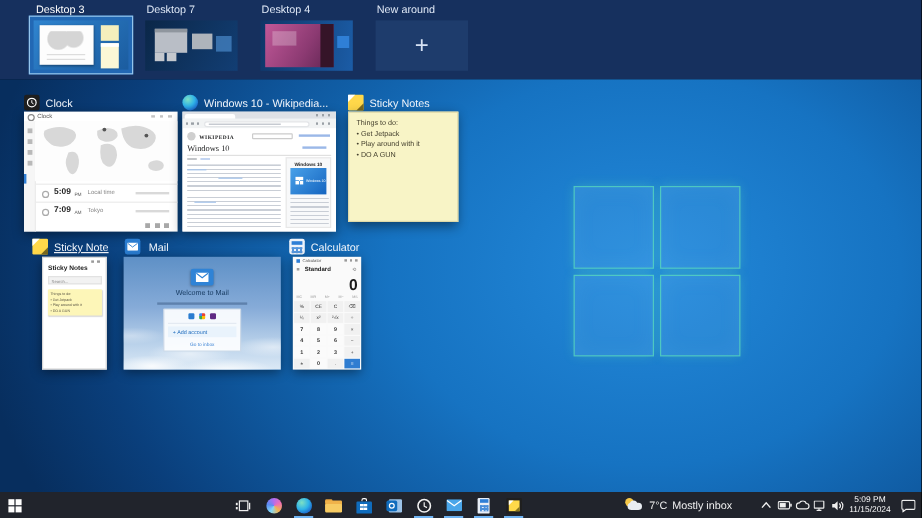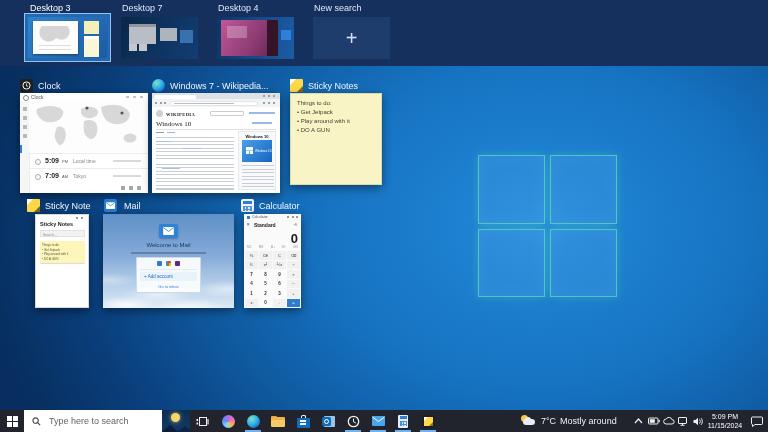--- a/index.html
+++ b/index.html
@@ -47,21 +47,21 @@
       <div class="pane"></div>
       <div class="pane"></div>
       <div class="pane"></div>
     </div>
   </div>
 
   <div class="topbar">
     <div class="dlabel" style="left:30px;color:#ffffff;">Desktop 3</div>
     <div class="dlabel" style="left:122px;">Desktop 7</div>
     <div class="dlabel" style="left:218px;">Desktop 4</div>
-    <div class="dlabel" style="left:314px;">New search</div>
+    <div class="dlabel" style="left:314px;">New around</div>
 
     <div class="abs" style="left:24px;top:13px;width:87px;height:49px;background:#2268b4;border:1px solid #93c4ec;box-sizing:border-box;padding:3px;">
       <div style="position:relative;width:79px;height:41px;background:linear-gradient(135deg,#2f84cf,#1b5c9f);overflow:hidden;">
         <div class="abs" style="left:5px;top:4px;width:45px;height:33px;background:#fdfdfd;box-shadow:0 1px 2px rgba(0,0,0,.4);">
           <div class="abs" style="left:6px;top:5px;width:32px;height:16px;background:radial-gradient(circle at 30% 40%,#d5d5d5 0 35%,transparent 40%),radial-gradient(circle at 70% 35%,#d5d5d5 0 30%,transparent 36%);"></div>
           <div class="abs" style="left:6px;top:24px;width:32px;height:1px;background:#ddd;"></div>
           <div class="abs" style="left:6px;top:28px;width:32px;height:1px;background:#ddd;"></div>
         </div>
         <div class="abs" style="left:56px;top:4px;width:15px;height:13px;background:#f5efbc;"></div>
         <div class="abs" style="left:56px;top:19px;width:15px;height:18px;background:#fbf7d6;border-top:3px solid #ffffff;"></div>
@@ -141,21 +141,21 @@
         <div class="abs" style="left:33px;top:5px;font-size:4px;color:#555;">AM</div>
         <div class="abs" style="left:44px;top:4px;font-size:5px;color:#888;">Tokyo</div>
         <div class="abs" style="left:84px;top:6px;width:28px;height:2px;background:#d9d9d9;"></div>
       </div>
       <div class="abs" style="right:5px;bottom:3px;width:22px;height:4px;background:repeating-linear-gradient(90deg,#a8a8a8 0 4px,transparent 4px 8px);"></div>
     </div>
   </div>
 
   <div class="abs" style="left:152px;top:79px;width:128px;height:114px;">
     <div class="abs" style="left:0;top:0;width:13px;height:13px;border-radius:50%;background:radial-gradient(circle at 35% 30%,#7de0c3,#2fb3e8 45%,#1f6fd0 75%,#1a55b0);"></div>
-    <div class="wlabel" style="left:18px;top:2px;max-width:108px;overflow:hidden;text-overflow:ellipsis;">Windows 7 - Wikipedia...</div>
+    <div class="wlabel" style="left:18px;top:2px;max-width:108px;overflow:hidden;text-overflow:ellipsis;">Windows 10 - Wikipedia...</div>
 
     <div class="win" style="left:0;top:14px;width:128px;height:100px;">
       <div class="abs" style="left:0;top:0;width:128px;height:6px;background:#dee1e6;">
         <div class="abs" style="left:2px;top:1.5px;width:42px;height:4.5px;background:#fff;border-radius:2px 2px 0 0;"></div>
         <div class="abs" style="right:3px;top:2px;width:14px;height:2px;background:repeating-linear-gradient(90deg,#9aa0a6 0 2px,transparent 2px 5px);"></div>
       </div>
       <div class="abs" style="left:0;top:6px;width:128px;height:8px;background:#f1f3f4;">
         <div class="abs" style="left:3px;top:3px;width:11px;height:2px;background:repeating-linear-gradient(90deg,#9aa0a6 0 2px,transparent 2px 4.5px);"></div>
         <div class="abs" style="left:18px;top:1.5px;width:88px;height:5px;background:#fff;border:1px solid #e3e5e8;border-radius:3px;box-sizing:border-box;">
           <div class="abs" style="left:3px;top:1.3px;width:60px;height:1.5px;background:#b9bec6;"></div>
@@ -209,21 +209,21 @@
         <div>• DO A GUN</div>
       </div>
     </div>
   </div>
 
   <div class="abs" style="left:27px;top:199px;width:70px;height:110px;">
     <div class="abs" style="left:0;top:0;width:13px;height:13px;background:#ffd84a;border-radius:1px;">
       <div class="abs" style="left:0;top:0;width:0;height:0;border-top:6px solid #fff;border-right:6px solid transparent;"></div>
       <div class="abs" style="right:0;bottom:0;width:0;height:0;border-bottom:6px solid #7a6a1f;border-left:6px solid transparent;"></div>
     </div>
-    <div class="wlabel" style="left:18px;top:2px;">Sticky Note</div>
+    <div class="wlabel" style="left:18px;top:2px;text-decoration:underline;">Sticky Note</div>
 
     <div class="win" style="left:8px;top:15px;width:54px;height:94px;border:1px solid #d8d8d8;box-sizing:border-box;">
       <div class="abs" style="right:3px;top:2px;width:9px;height:2px;background:repeating-linear-gradient(90deg,#9a9a9a 0 2px,transparent 2px 5px);"></div>
       <div class="abs" style="left:4px;top:6px;font-size:5.5px;font-weight:bold;color:#1b1b1b;">Sticky Notes</div>
       <div class="abs" style="left:4px;top:15px;width:45px;height:7px;background:#f2f2f2;border:1px solid #e2e2e2;box-sizing:border-box;">
         <div style="font-size:3.5px;color:#8a8a8a;padding:1.5px 0 0 2px;">Search...</div>
       </div>
       <div class="abs" style="left:4px;top:26px;width:45px;height:22px;background:#fdf6b8;border-radius:1px;box-shadow:0 1px 1px rgba(0,0,0,.15);">
         <div style="padding:2px 2px;font-size:3px;line-height:4.5px;color:#5a5645;">
           <div>Things to do:</div>
@@ -337,32 +337,20 @@
 
     <div class="tbicon" style="left:0;">
       <div style="width:11px;height:11px;display:grid;grid-template-columns:1fr 1fr;grid-template-rows:1fr 1fr;gap:1px;">
         <div style="background:#fff;"></div>
           <div style="background:#fff;"></div>
           <div style="background:#fff;"></div>
           <div style="background:#fff;"></div>
       </div>
     </div>
 
-    <div class="searchbox">
-      <svg width="9" height="9" viewBox="0 0 10 10" style="margin-left:8px;">
-          <circle cx="4" cy="4" r="3" fill="none" stroke="#444" stroke-width="1.2"></circle>
-          <line x1="6.3" y1="6.3" x2="9" y2="9" stroke="#444" stroke-width="1.2"></line>
-        </svg>
-      <input style="margin-left: 6px;" placeholder="Type here to search">
-      <div style="position:absolute;right:0;top:0;width:28px;height:22px;overflow:hidden;background:linear-gradient(180deg,#0b2d52,#123a68);">
-        <div style="position:absolute;left:9px;top:3px;width:9px;height:9px;border-radius:50%;background:#f5d76e;box-shadow:0 0 4px rgba(245,215,110,.8);"></div>
-        <div style="position:absolute;left:-4px;bottom:-3px;width:0;height:0;border-left:12px solid transparent;border-right:12px solid transparent;border-bottom:10px solid #0a1e38;"></div>
-        <div style="position:absolute;left:10px;bottom:-3px;width:0;height:0;border-left:13px solid transparent;border-right:13px solid transparent;border-bottom:9px solid #0d2646;"></div>
-      </div>
-    </div>
 
     <div class="tbicon" style="left:191px;width:22px;">
       <svg width="13" height="13" viewBox="0 0 13 13">
         <rect x="3.5" y="2.5" width="7" height="8" fill="none" stroke="#eee" stroke-width="1"></rect>
         <rect x="0.5" y="4" width="1.6" height="2" fill="#eee"></rect>
           <rect x="0.5" y="7.5" width="1.6" height="2" fill="#eee"></rect>
         <rect x="11.4" y="4" width="1.2" height="5.5" fill="#eee"></rect>
       </svg>
     </div>
 
@@ -437,21 +425,21 @@
       <div class="runbar"></div>
     </div>
 
     <div class="abs" style="left:520px;top:0;height:22px;display:flex;align-items:center;">
       <div style="position:relative;width:16px;height:12px;">
         <div style="position:absolute;left:1px;top:0;width:7px;height:7px;border-radius:50%;background:#f7c948;"></div>
         <div style="position:absolute;left:3px;top:4px;width:12px;height:6px;border-radius:4px;background:#e9edf2;"></div>
         <div style="position:absolute;left:5px;top:1.5px;width:6px;height:6px;border-radius:50%;background:#e9edf2;"></div>
       </div>
       <span class="traytxt" style="margin-left:5px;">7°C</span>
-      <span class="traytxt" style="margin-left:4px;">Mostly around</span>
+      <span class="traytxt" style="margin-left:4px;">Mostly inbox</span>
     </div>
 
     <div class="tbicon" style="left:630px;width:16px;">
       <svg width="9" height="6" viewBox="0 0 9 6">
           <polyline points="1,5 4.5,1 8,5" fill="none" stroke="#eee" stroke-width="1.2"></polyline>
         </svg>
     </div>
     <div class="tbicon" style="left:646px;width:15px;">
       <svg width="12" height="8" viewBox="0 0 12 8">
           <rect x="0.5" y="1" width="9.5" height="6" rx="1" fill="none" stroke="#eee" stroke-width="1"></rect>

